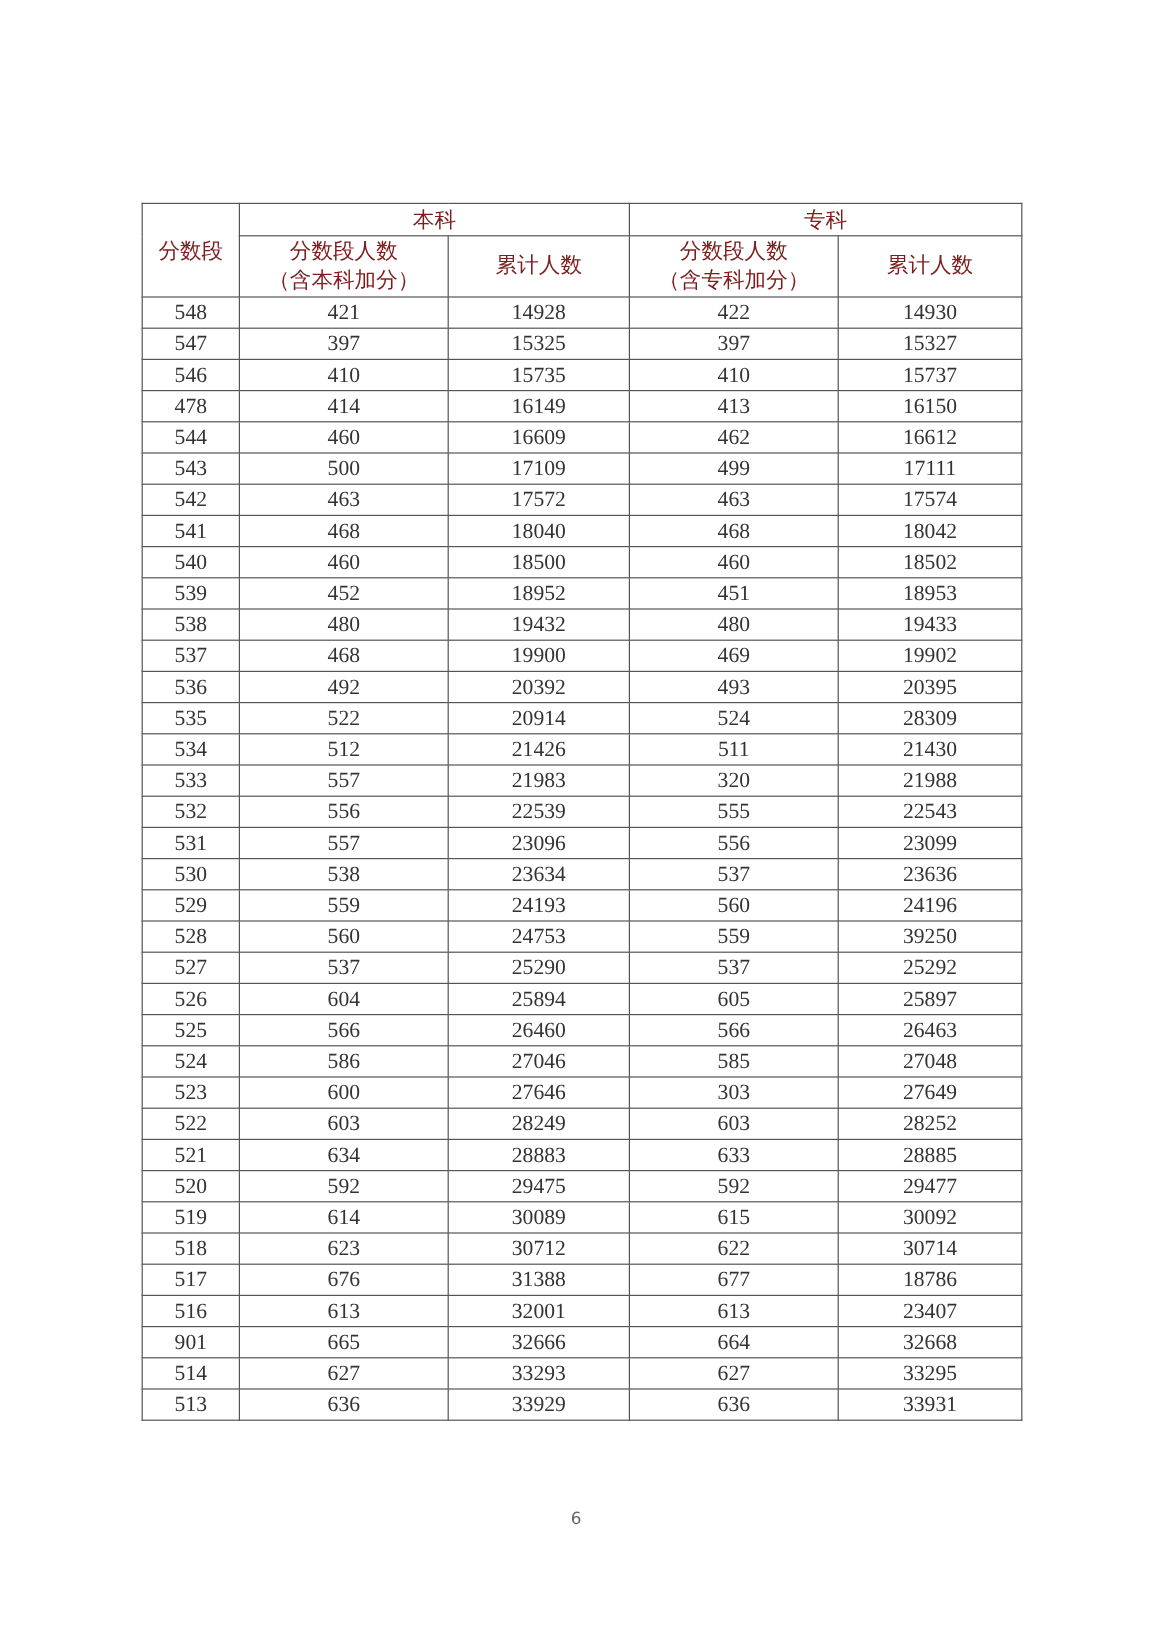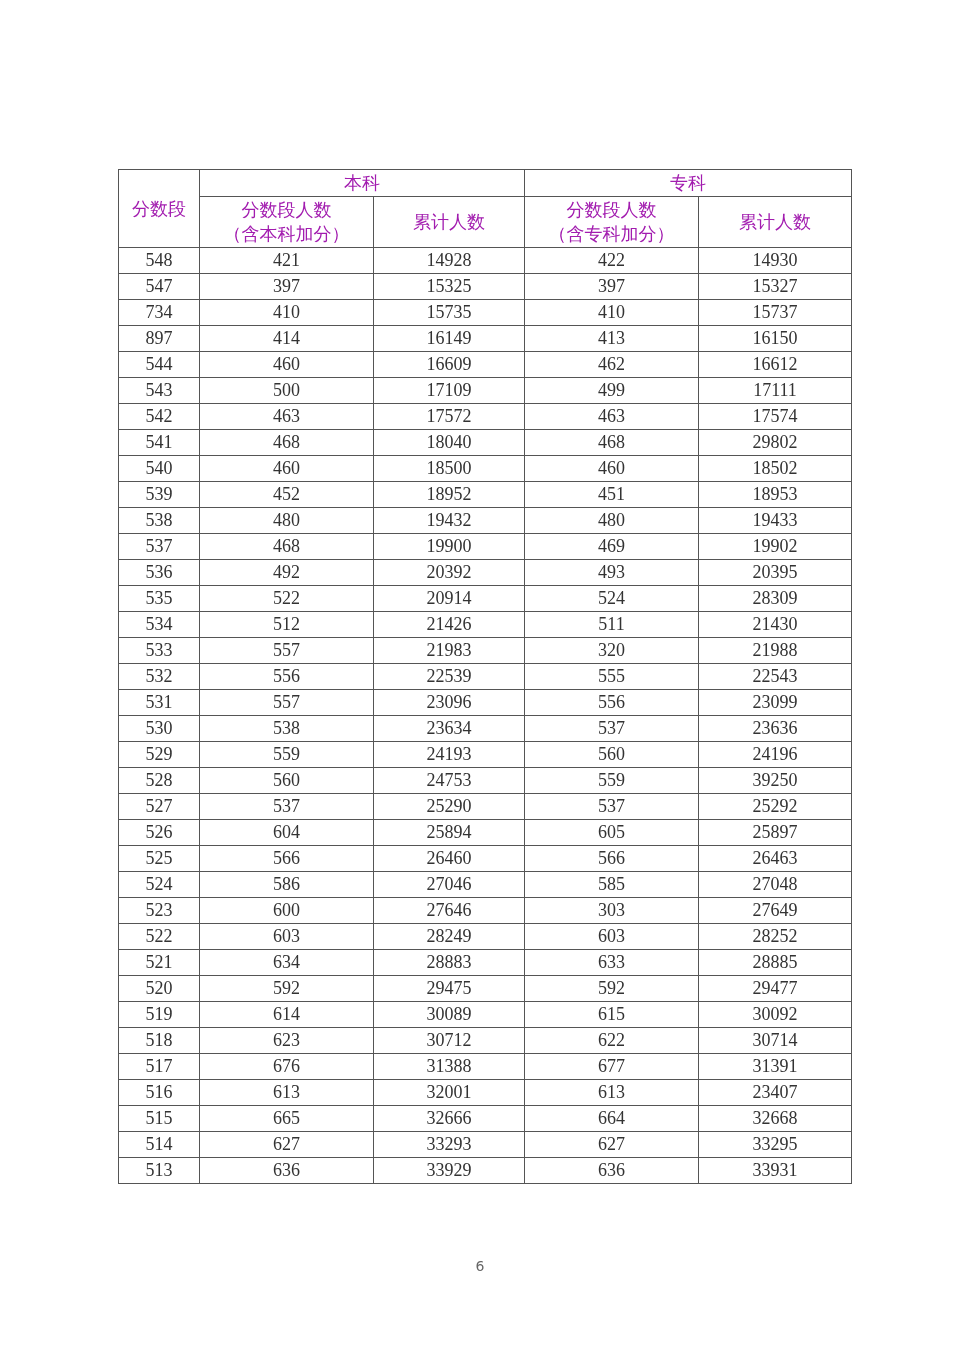--- a/index.html
+++ b/index.html
@@ -7,21 +7,21 @@
          font-family: "DejaVu Serif", "Liberation Serif", serif; color: #222; }
   .page { position: absolute; left: 0; top: 0; width: 960px; height: 1356px; background: #fff; }
   table.score-table {
     position: absolute; left: 118px; top: 169px; width: 733px;
     border-collapse: collapse; table-layout: fixed;
   }
   .score-table td, .score-table th {
     border: 1px solid #555; padding: 0; text-align: center; vertical-align: middle;
     font-weight: normal;
   }
-  .score-table th { font-family: "DejaVu Sans", "Liberation Sans", sans-serif; font-size: 18px; color: #a21caf; }
+  .score-table th { font-family: "DejaVu Sans", "Liberation Sans", sans-serif; font-size: 18px; color: #7f1d1d; }
   .score-table th.group { height: 26px; }
   .score-table th.sub { height: 50px; line-height: 24px; }
   .score-table th.rowhead { height: 77px; font-family: Liberation Serif, serif; }
   .score-table td { height: 25px; font-family: "Liberation Serif", "DejaVu Serif", serif;
                     font-size: 18px; color: #333; line-height: 25px; }
   col.c0 { width: 81px; } col.c1 { width: 174px; } col.c2 { width: 151px; }
   col.c3 { width: 174px; } col.c4 { width: 153px; }
   .page-number { position: absolute; left: 0; width: 960px; top: 1258px; text-align: center;
                  font-family: "DejaVu Sans", "Liberation Sans", sans-serif; font-size: 14px; color: #666; }
 </style>
@@ -65,28 +65,28 @@
           <td>14930</td>
         </tr>
         <tr>
           <td>547</td>
           <td>397</td>
           <td>15325</td>
           <td>397</td>
           <td>15327</td>
         </tr>
         <tr>
-          <td>734</td>
+          <td>546</td>
           <td>410</td>
           <td>15735</td>
           <td>410</td>
           <td>15737</td>
         </tr>
         <tr>
-          <td>897</td>
+          <td>478</td>
           <td>414</td>
           <td>16149</td>
           <td>413</td>
           <td>16150</td>
         </tr>
         <tr>
           <td>544</td>
           <td>460</td>
           <td>16609</td>
           <td>462</td>
@@ -104,21 +104,21 @@
           <td>463</td>
           <td>17572</td>
           <td>463</td>
           <td>17574</td>
         </tr>
         <tr>
           <td>541</td>
           <td>468</td>
           <td>18040</td>
           <td>468</td>
-          <td>29802</td>
+          <td>18042</td>
         </tr>
         <tr>
           <td>540</td>
           <td>460</td>
           <td>18500</td>
           <td>460</td>
           <td>18502</td>
         </tr>
         <tr>
           <td>539</td>
@@ -272,31 +272,31 @@
           <td>623</td>
           <td>30712</td>
           <td>622</td>
           <td>30714</td>
         </tr>
         <tr>
           <td>517</td>
           <td>676</td>
           <td>31388</td>
           <td>677</td>
-          <td>31391</td>
+          <td>18786</td>
         </tr>
         <tr>
           <td>516</td>
           <td>613</td>
           <td>32001</td>
           <td>613</td>
           <td>23407</td>
         </tr>
         <tr>
-          <td>515</td>
+          <td>901</td>
           <td>665</td>
           <td>32666</td>
           <td>664</td>
           <td>32668</td>
         </tr>
         <tr>
           <td>514</td>
           <td>627</td>
           <td>33293</td>
           <td>627</td>

